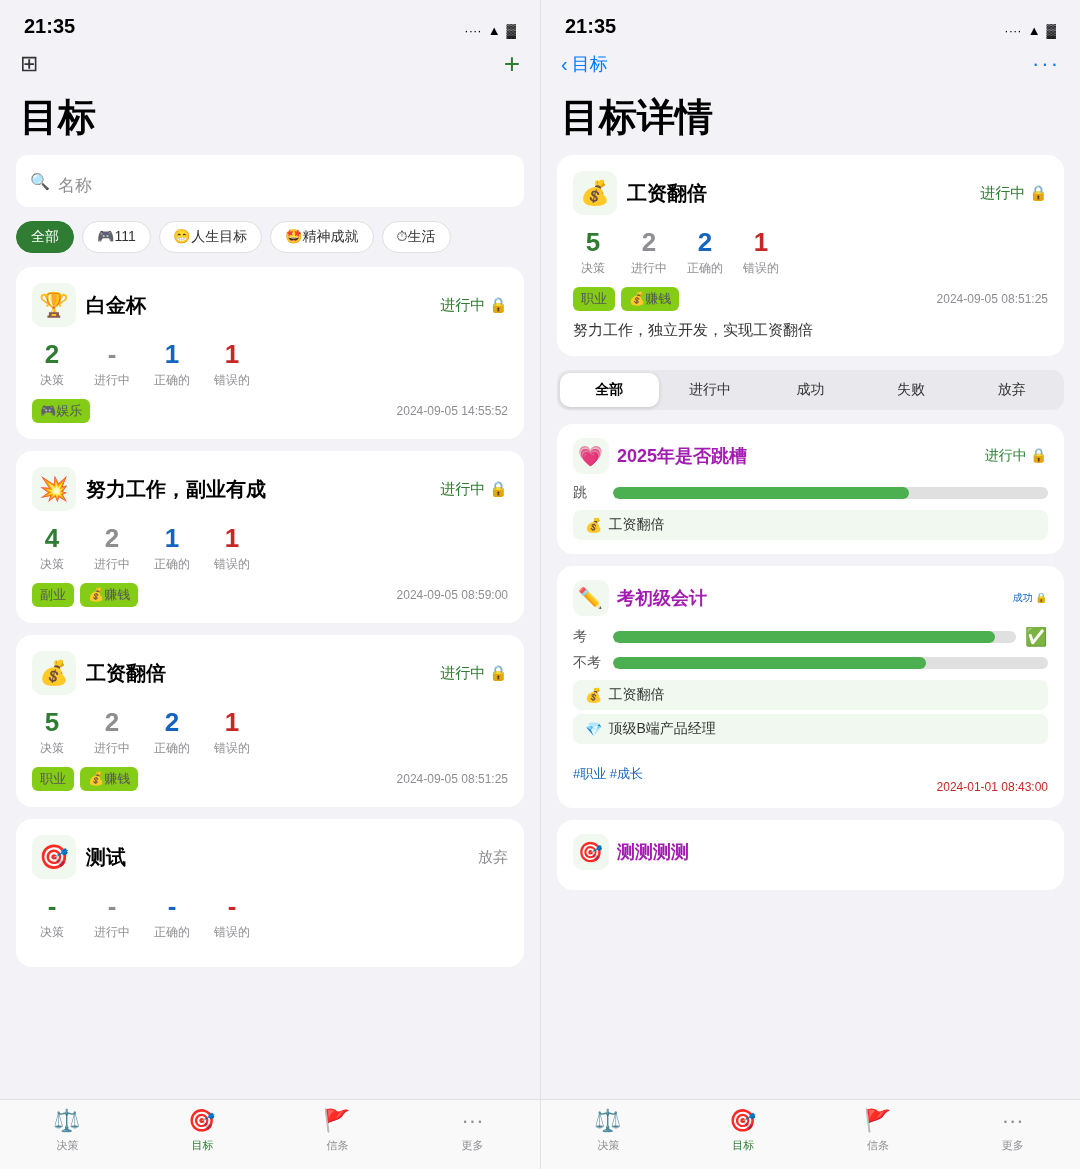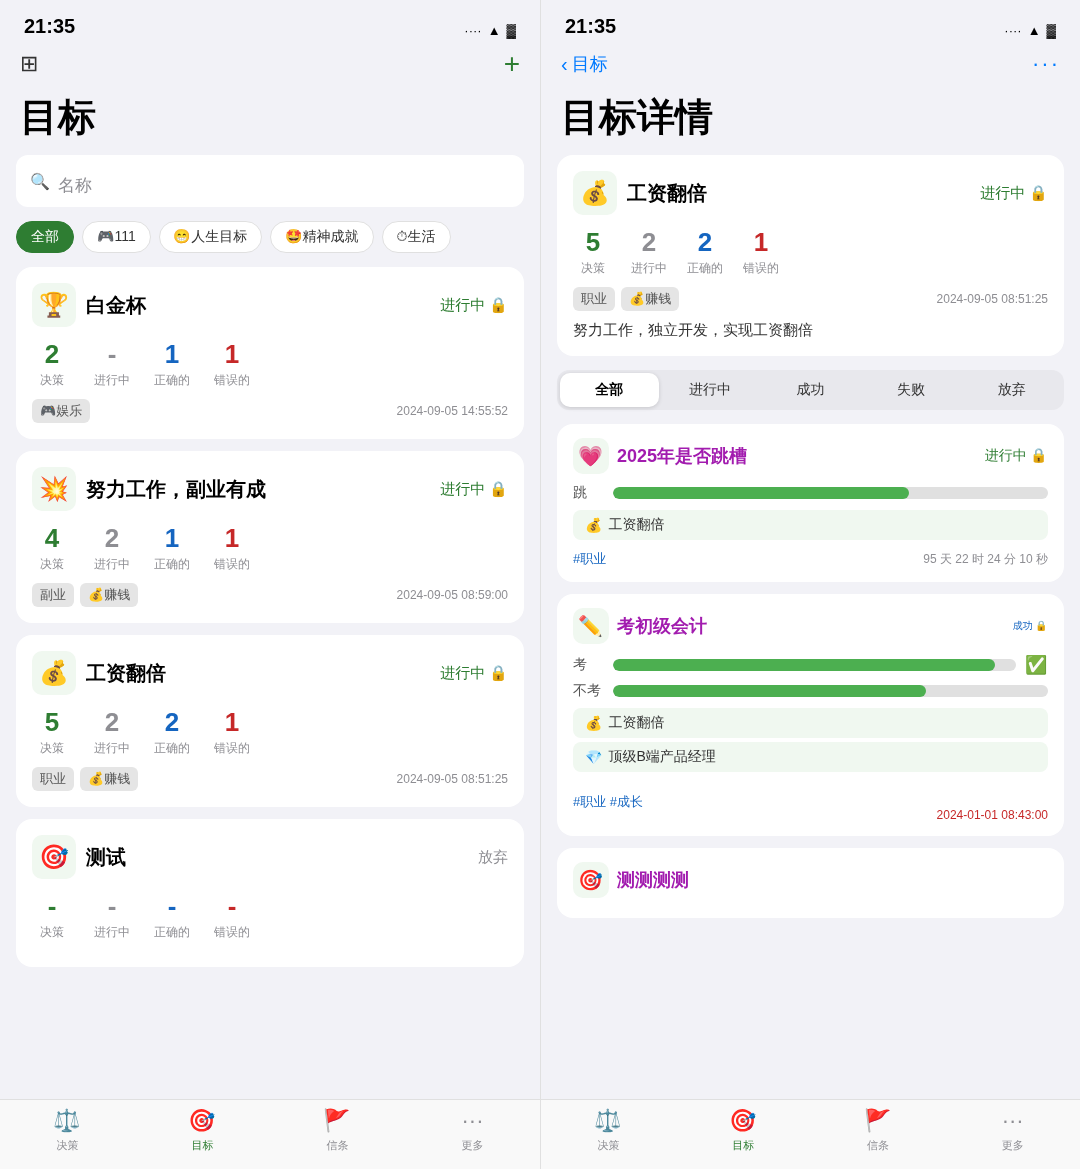--- a/index.html
+++ b/index.html
@@ -196,21 +196,21 @@
       justify-content: space-between;
       margin-top: 4px;
     }
     .card-tags {
       display: flex;
       gap: 6px;
     }
     .tag {
       font-size: 13px;
       color: #555;
-      background: #e5e5e5;
+      background: #84cc16;
       padding: 3px 8px;
       border-radius: 6px;
       display: flex;
       align-items: center;
       gap: 3px;
     }
     .card-date {
       font-size: 12px;
       color: #8e8e93;
     }
@@ -673,24 +673,20 @@
       <div class="decision-row">
         <span class="decision-option-label">跳</span>
         <div class="progress-bar-bg">
           <div class="progress-bar-fill" style="width:68%;"></div>
         </div>
       </div>
       <div class="decision-parent">
         <span>💰</span>
         <span>工资翻倍</span>
       </div>
-      <div class="decision-footer">
-        <span class="decision-hashtag">#职业</span>
-        <span class="decision-time">95 天 22 时 24 分 10 秒</span>
-      </div>
     </div>
 
     <div class="decision-card">
       <div class="decision-header">
         <div class="decision-title-left">
           <div class="card-emoji" style="font-size:20px;width:36px;height:36px;">✏️</div>
           <span class="decision-name">考初级会计</span>
         </div>
         <span class="status-success">成功 🔒</span>
       </div>

